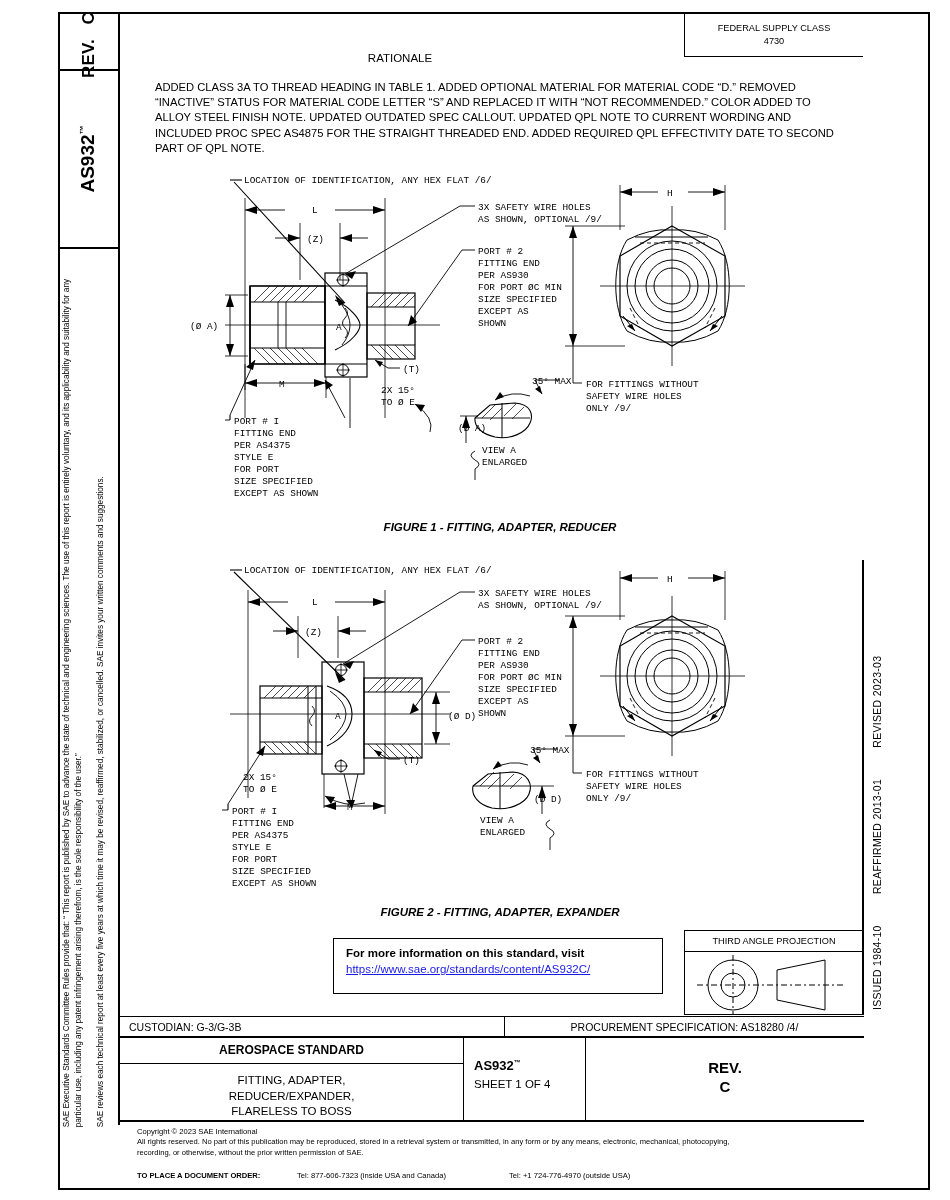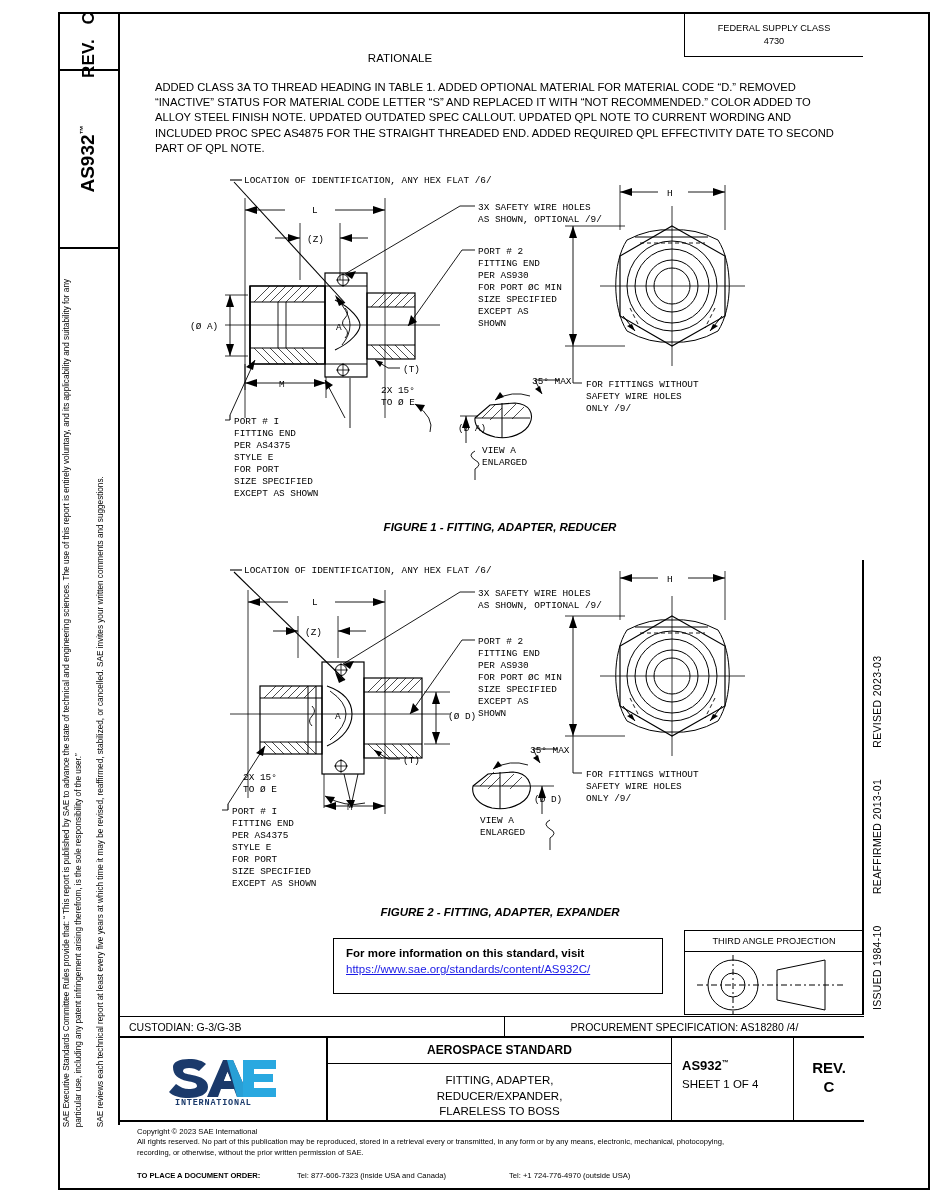--- a/index.html
+++ b/index.html
@@ -802,58 +802,41 @@
       </g>
     </svg>
   </div>
 
   <div class="cust-row">
     <div class="cust-left">CUSTODIAN: G-3/G-3B</div>
     <div class="cust-right">PROCUREMENT SPECIFICATION: AS18280 /4/</div>
   </div>
 
   <div class="title-block">
-    <div class="tb-logo">
-      <svg width="120" height="56" viewBox="0 0 120 56">
-        <g>
-
-          <path d="M10,16 C10,11 16,8 26,8 C34,8 40,10 43,13 L36,20 C33,18 30,17 26,17 C22,17 20,18 20,20 C20,22 23,23 29,24 C39,26 45,29 45,36 C45,43 37,47 26,47 C17,47 10,45 6,41 L13,33 C17,36 21,38 26,38 C31,38 34,37 34,35 C34,32 30,31 24,30 C15,28 10,24 10,16 Z" fill="#1b3a6b"></path>
-
-          <path d="M44,46 L60,9 L70,9 L86,46 L74,46 L71,38 L58,38 L55,46 Z" fill="#1b3a6b"></path>
-          <path d="M61,30 L68,30 L64.5,21 Z" fill="#ffffff"></path>
-
-          <path d="M80,9 L113,9 L113,18 L91,18 L91,23 L110,23 L110,31 L91,31 L91,37 L113,37 L113,46 L80,46 Z" fill="#29a8e0"></path>
-
-          <path d="M64,9 L70,9 L86,46 L74,46 Z" fill="#29a8e0" opacity="0.92"></path>
-          <path d="M64.5,21 L68,30 L61,30 Z" fill="#ffffff"></path>
-        </g>
-        <text x="12" y="54" font-family="Liberation Sans, sans-serif" font-size="8.5" font-weight="bold" letter-spacing="0.8" fill="#1b3a6b">INTERNATIONAL</text>
-      </svg>
-    </div>
     <div class="tb-mid">
       <div class="tb-mid-top">AEROSPACE STANDARD</div>
       <div class="tb-mid-bot">
         <div>FITTING, ADAPTER,</div>
         <div>REDUCER/EXPANDER,</div>
         <div>FLARELESS TO BOSS</div>
       </div>
     </div>
     <div class="tb-doc">
       <div class="dn"><span>AS932</span><sup>™</sup></div>
       <div class="sh">SHEET 1 OF 4</div>
     </div>
     <div class="tb-rev">
       <div>REV.</div>
       <div>C</div>
     </div>
   </div>
 
   <div class="footer">
     <div class="footer-line">Copyright © 2023 SAE International</div>
-    <div class="footer-line">All rights reserved. No part of this publication may be reproduced, stored in a retrieval every or transmitted, in any form or by any means, electronic, mechanical, photocopying,</div>
+    <div class="footer-line">All rights reserved. No part of this publication may be reproduced, stored in a retrieval system or transmitted, in any form or by any means, electronic, mechanical, photocopying,</div>
     <div class="footer-line">recording, or otherwise, without the prior written permission of SAE.</div>
     <div class="order-row">
       <div class="f-col1">TO PLACE A DOCUMENT ORDER:</div>
       <div class="f-col2">Tel: 877-606-7323 (inside USA and Canada)</div>
       <div class="f-col3">Tel: +1 724-776-4970 (outside USA)</div>
       <div class="f-col4"></div>
     </div>
   </div>
 
 </div>

